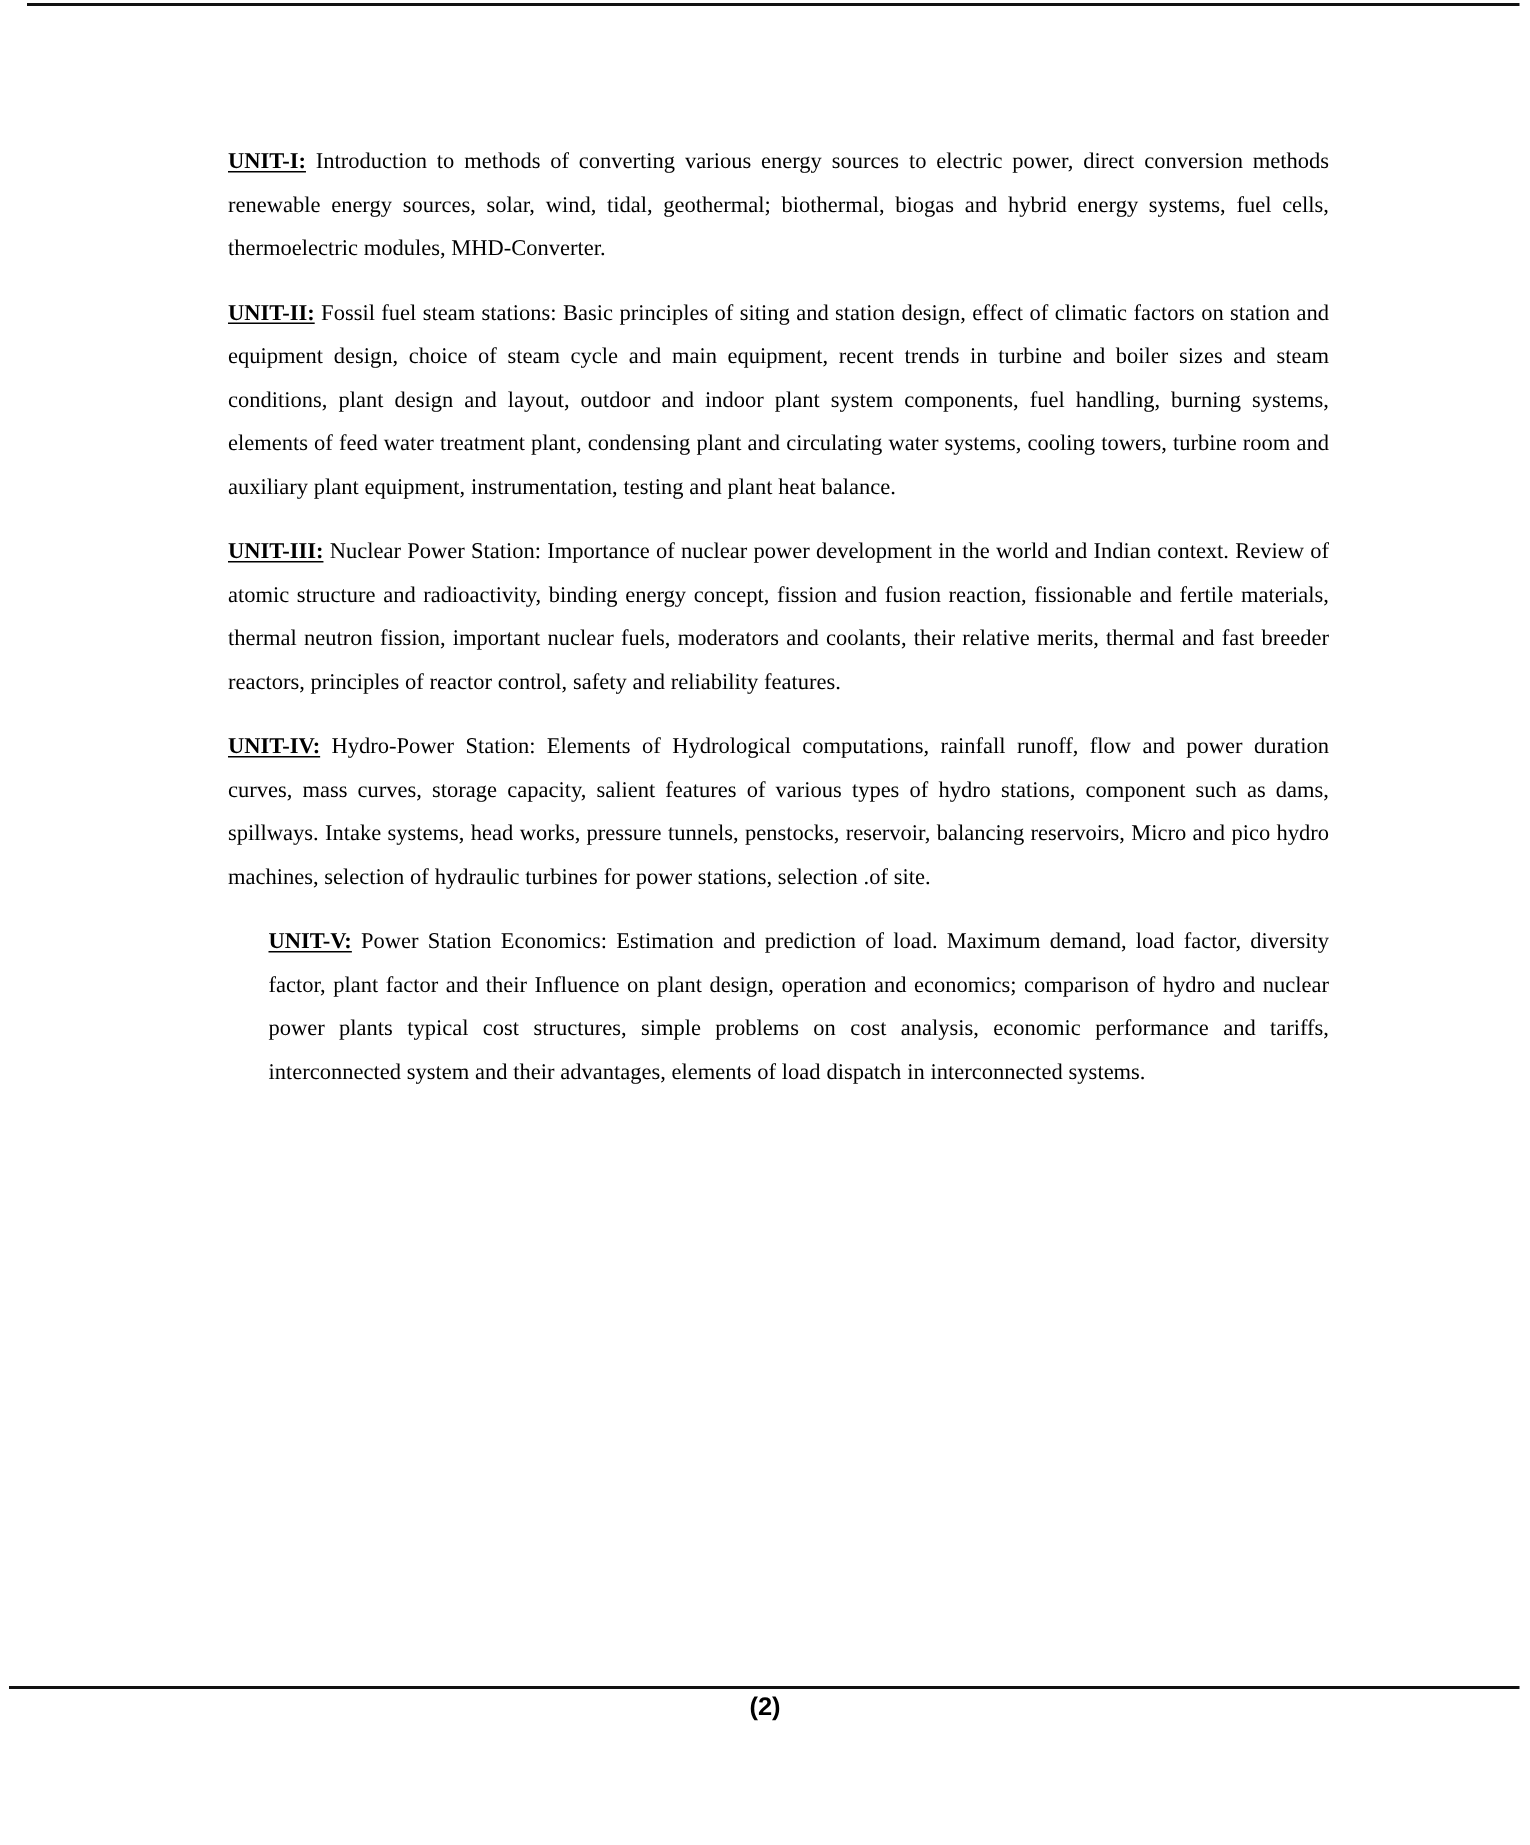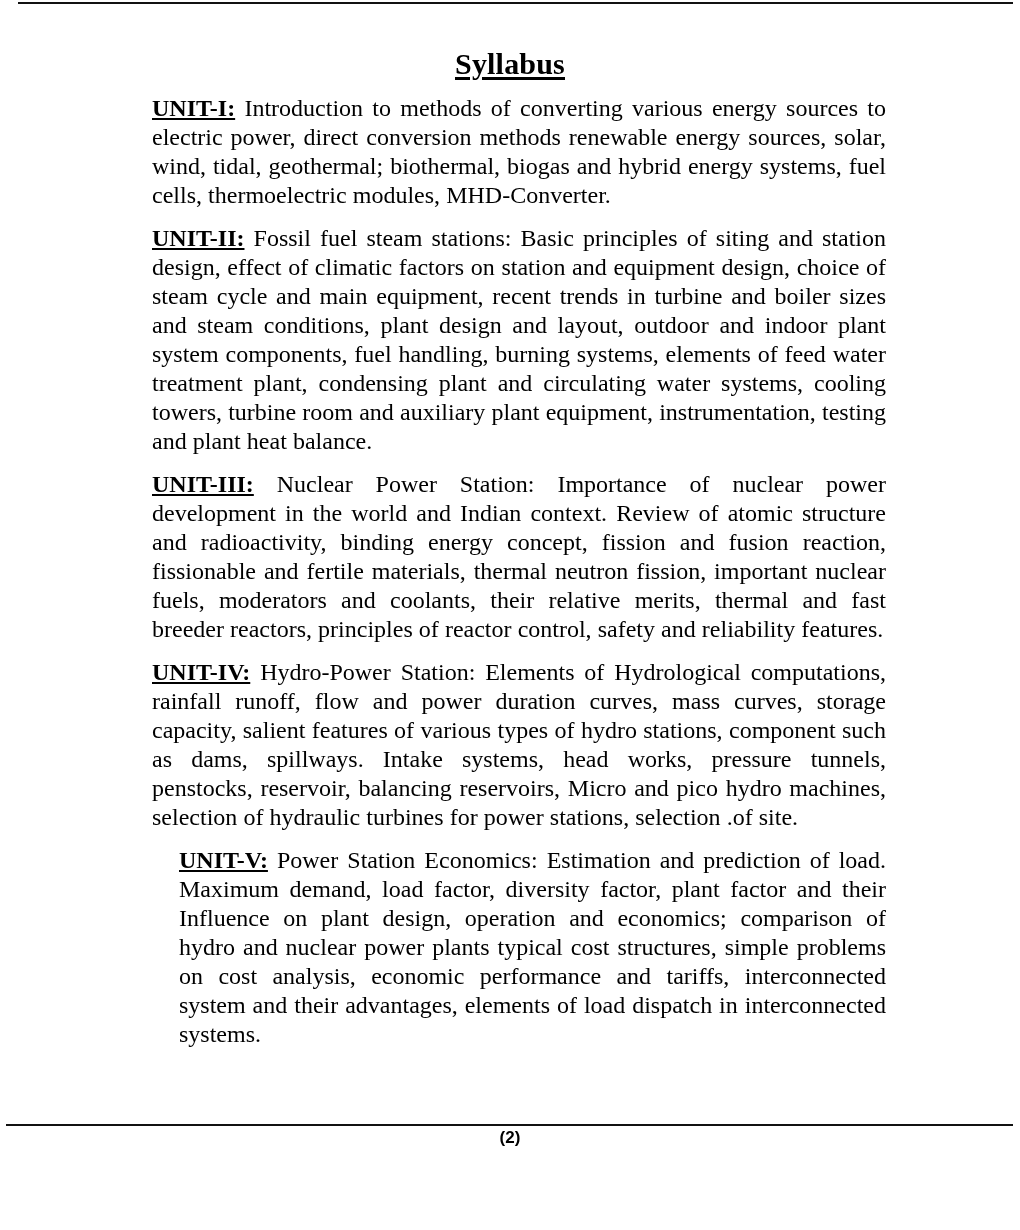--- a/index.html
+++ b/index.html
@@ -54,21 +54,21 @@
 
   .body-col {
     position: absolute;
     left: 152px;
     top: 94px;
     width: 734px;
   }
 
   p.para {
     margin: 0 0 14px 0;
-    font-size: 24px;
+    font-size: 15px;
     line-height: 29px;
     text-align: justify;
     text-justify: inter-word;
     hyphens: none;
     word-spacing: 0.1px;
   }
   p.para:last-child { margin-bottom: 0; margin-left: 27px; }
 
   .unit-label {
     font-weight: bold;
@@ -88,23 +88,20 @@
     font-weight: bold;
   }
 </style>
 </head>
 <body>
 
 <div class="page">
 
   <div class="page-rule top"></div>
 
-  <h1 class="doc-title">
-    <span>Syllabus</span>
-  </h1>
 
   <div class="body-col">
 
     <p class="para">
       <span class="unit-label">UNIT-I:</span><span> Introduction to methods of converting various energy sources to electric power, direct conversion methods renewable energy sources, solar, wind, tidal, geothermal; biothermal, biogas and hybrid energy systems, fuel cells, thermoelectric modules, MHD-Converter.</span>
     </p>
 
     <p class="para">
       <span class="unit-label">UNIT-II:</span><span> Fossil fuel steam stations: Basic principles of siting and station design, effect of climatic factors on station and equipment design, choice of steam cycle and main equipment, recent trends in turbine and boiler sizes and steam conditions, plant design and layout, outdoor and indoor plant system components, fuel handling, burning systems, elements of feed water treatment plant, condensing plant and circulating water systems, cooling towers, turbine room and auxiliary plant equipment, instrumentation, testing and plant heat balance.</span>
     </p>

